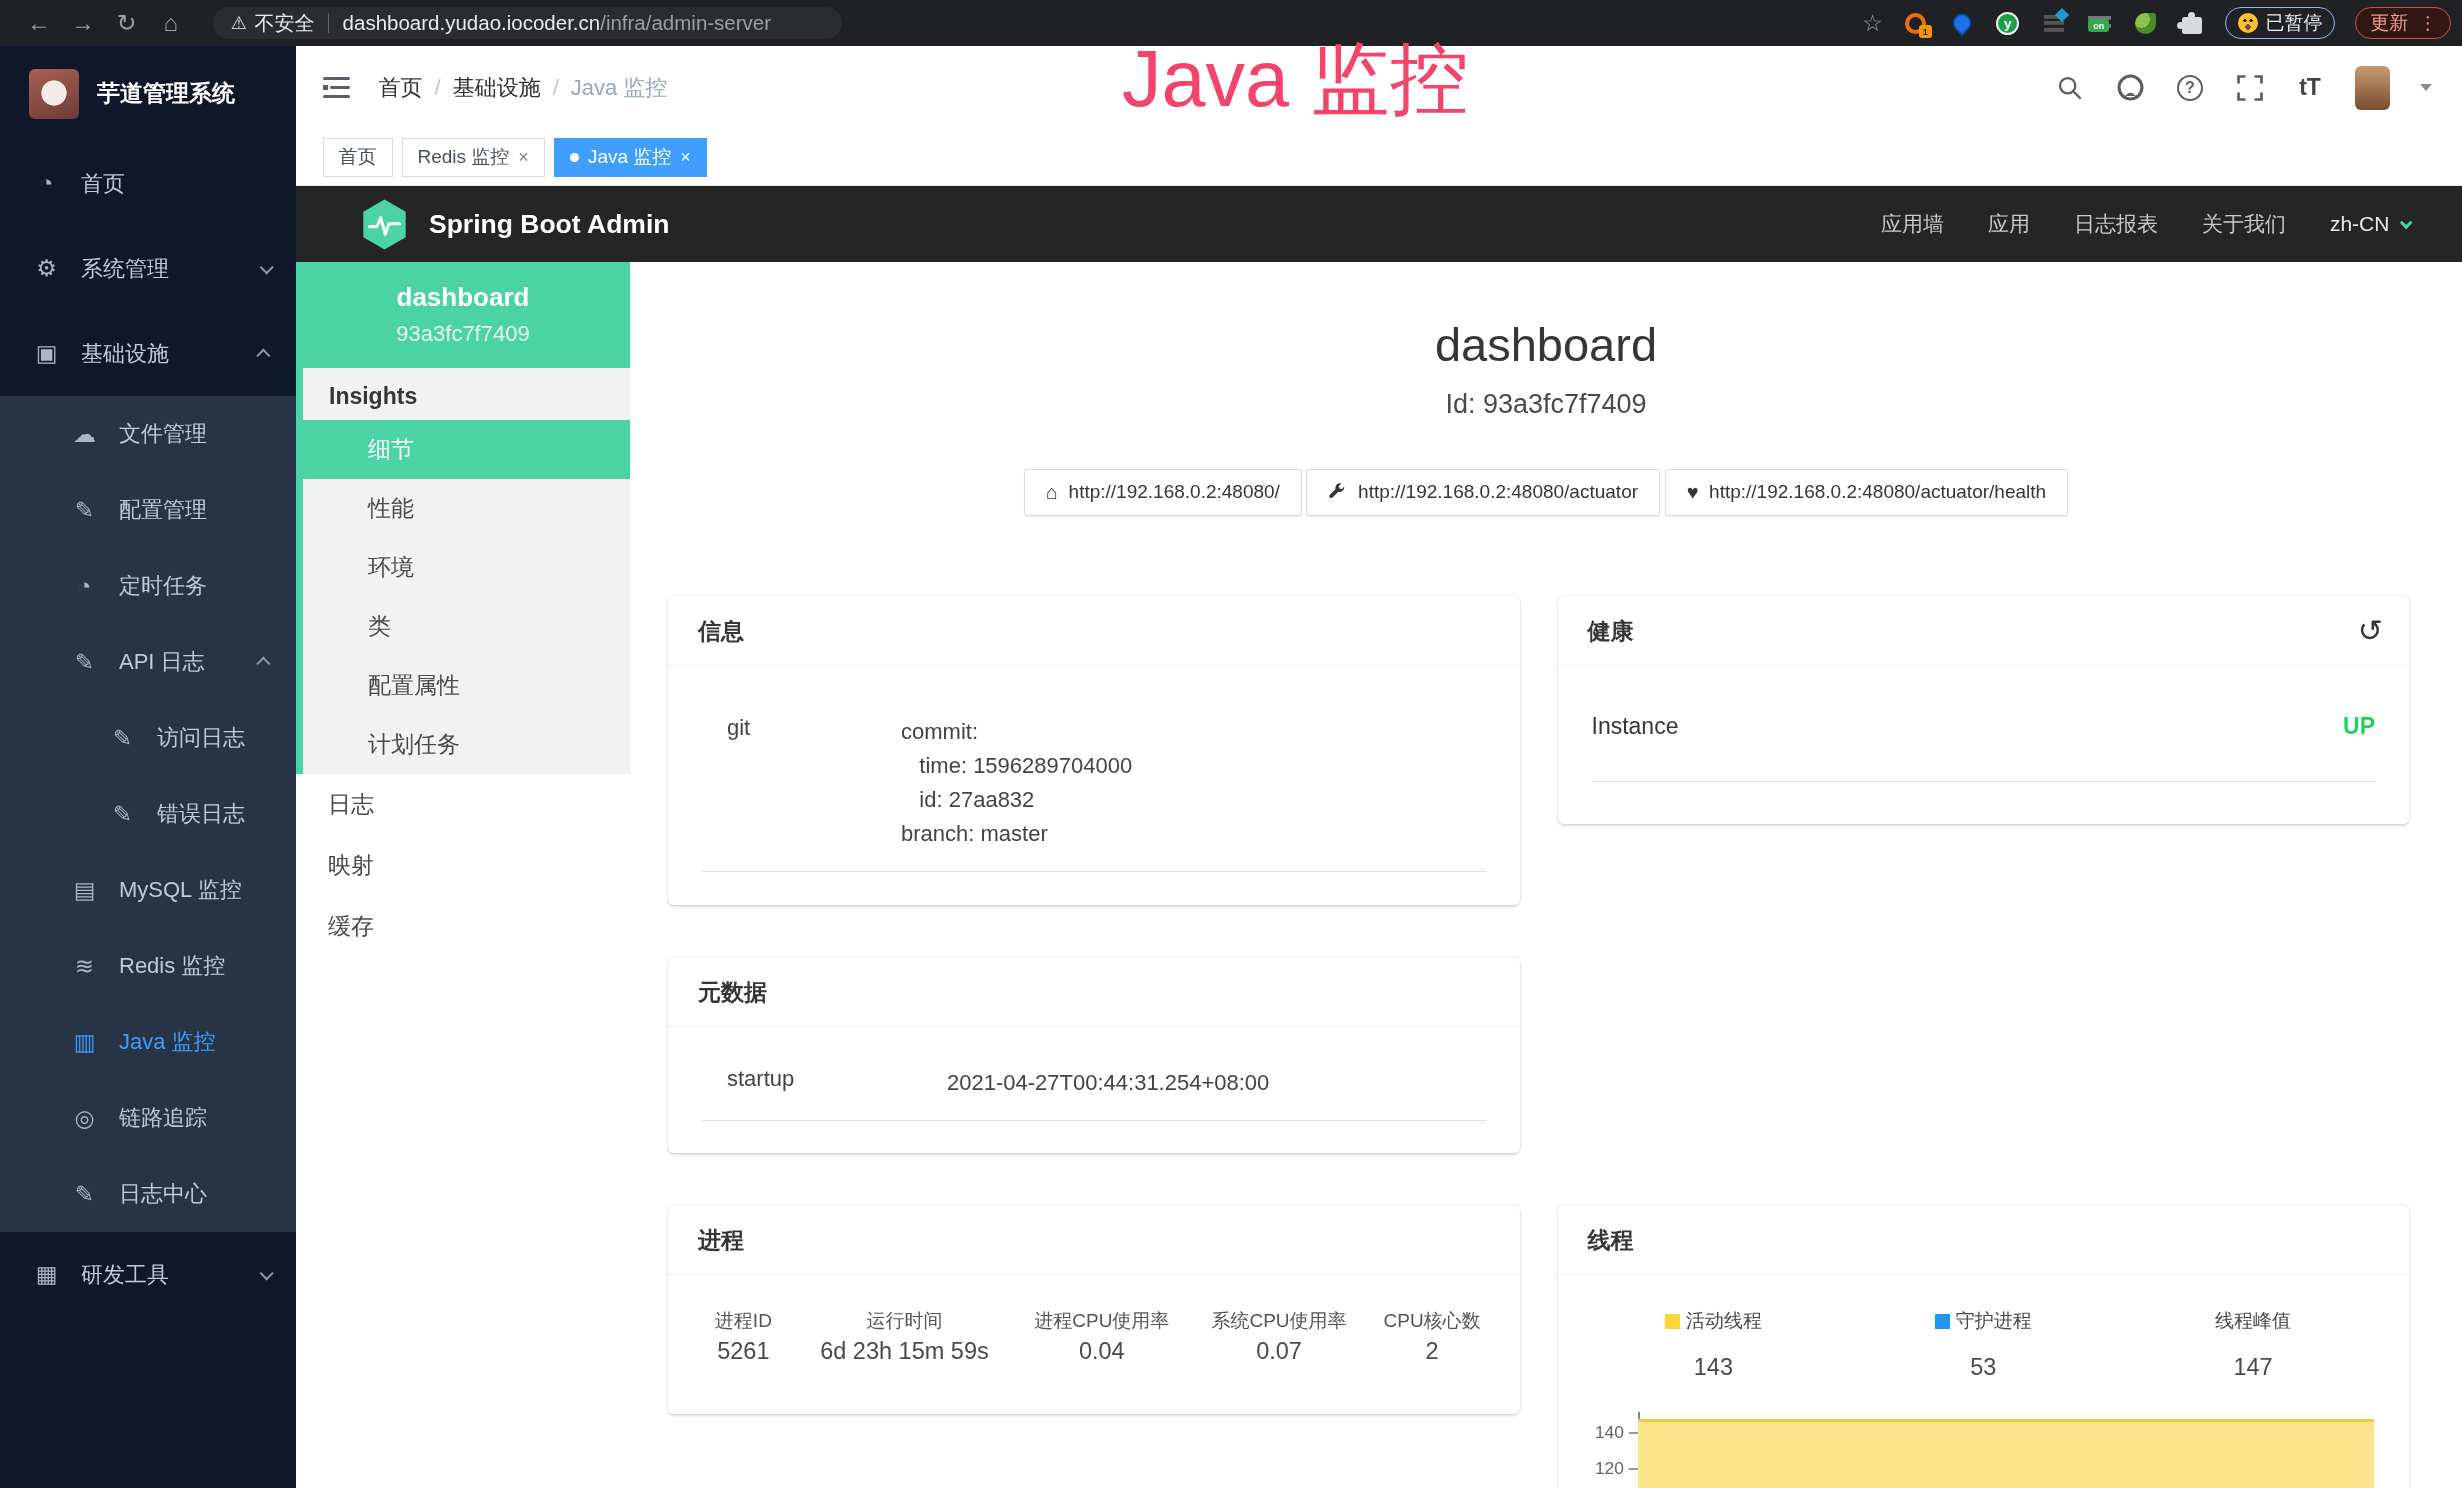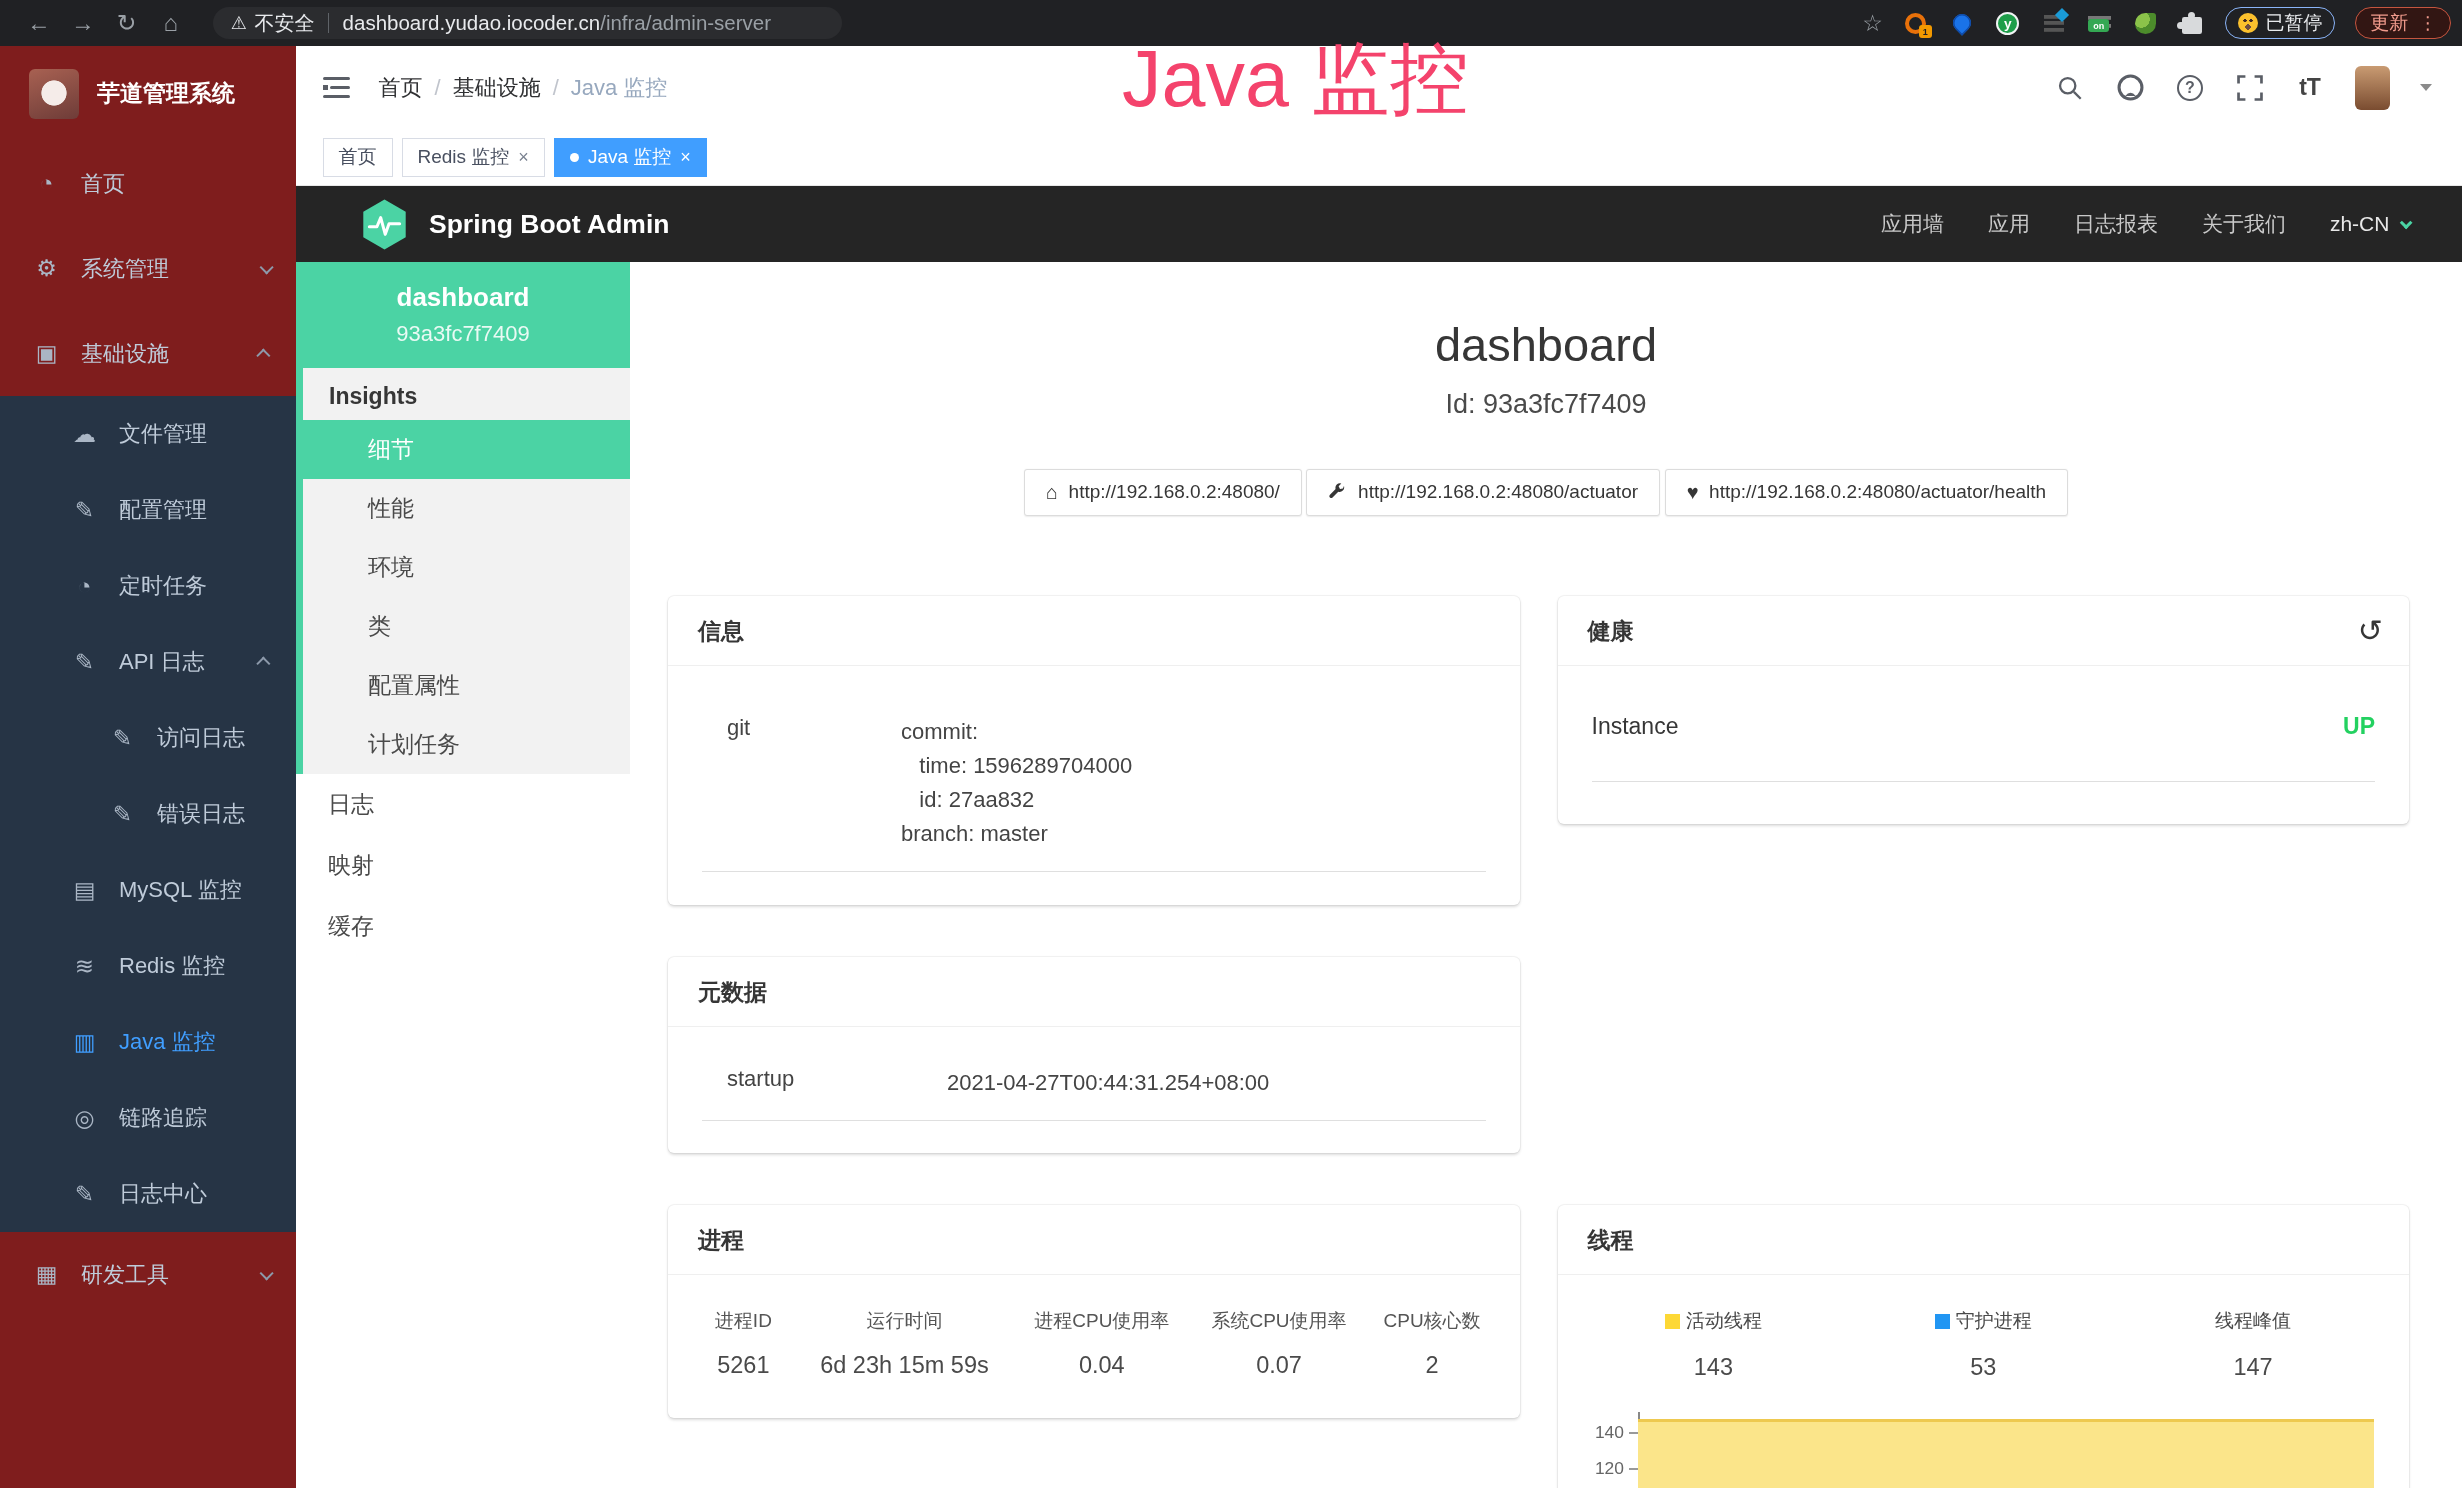--- a/index.html
+++ b/index.html
@@ -40,21 +40,21 @@
                 radial-gradient(circle at 50% 70%, #6d4c41 15%, transparent 16%), #fbc02d; }
   .paused-label { color:#e8eaed; font-size:19px; }
   .update-pill { height:32px; border:1.5px solid #c5553f; background:#39191500; border-radius:16px; display:flex; align-items:center; gap:10.6px; padding:0 13.7px; background:#321613; }
   .update-label { color:#ef9a8c; font-size:19px; }
   .kebab { color:#ef9a8c; font-size:18px; letter-spacing:0; }
 
   
   .app-row { display:flex; height:1443px; }
 
   
-  .sidebar { width:296px; background:#7f1d1d; flex:none; display:flex; flex-direction:column; }
+  .sidebar { width:296px; background:#0f172a; flex:none; display:flex; flex-direction:column; }
   .logo-row { height:95px; display:flex; align-items:center; padding-left:29px; gap:18px; }
   .logo-img { width:50px; height:50px; border-radius:6px;
     background: radial-gradient(circle at 50% 48%, #f5ece9 34%, transparent 36%), linear-gradient(160deg,#a86152,#6e3c38); }
   .app-title { color:#fff; font-size:23px; font-weight:bold; }
   .menu-item { height:85px; display:flex; align-items:center; padding:0 26px 0 30px; color:#bfcbd9; font-size:22px; cursor:pointer; }
   .menu-item .mi-icon { width:33px; font-size:23px; color:#aab6c5; margin-right:18px; text-align:center; }
   .menu-item .mi-label { flex:1; }
   .chev { width:10px; height:10px; border-right:2.3px solid #8d9aab; border-bottom:2.3px solid #8d9aab; flex:none; }
   .chev.down { transform:rotate(45deg) translateY(-2.3px); }
   .chev.up { transform:rotate(-135deg) translateY(-2.3px); }
@@ -139,21 +139,21 @@
   .meta-body { padding:39px 34px 32px 34px; }
   .meta-key { width:220px; }
 
   .proc-body { padding:33px 23px 39px; }
   .proc-row { display:flex;justify-content:center; }
   .proc-col { text-align:center; }
   .proc-col:nth-child(1){ width:13%; } .proc-col:nth-child(2){ width:27%; }
   .proc-col:nth-child(3){ width:22%; } .proc-col:nth-child(4){ width:22%; }
   .proc-col:nth-child(5){ width:16%; }
   .proc-h { font-size:19px; color:#555; }
-  .proc-v { font-size:23.5px; color:#4a4a4a; margin-top:18px; }
+  .proc-v { font-size:23.5px; color:#4a4a4a; margin-top:4px; }
 
   .thr-body { padding:33px 21px 0; }
   .thr-stats { display:flex; }
   .thr-col { width:33.33%; text-align:center; }
   .thr-legend { font-size:19px; color:#4a4a4a; display:inline-flex; align-items:center; gap:6px; }
   .swatch { width:15px; height:15px; display:inline-block; }
   .swatch.yellow { background:#fdd835; }
   .swatch.blue { background:#2196f3; }
   .thr-val { font-size:23.5px; color:#4a4a4a; margin-top:20px; }
   .thr-chart { margin-top:32px; display:flex; position:relative; height:137px; }

